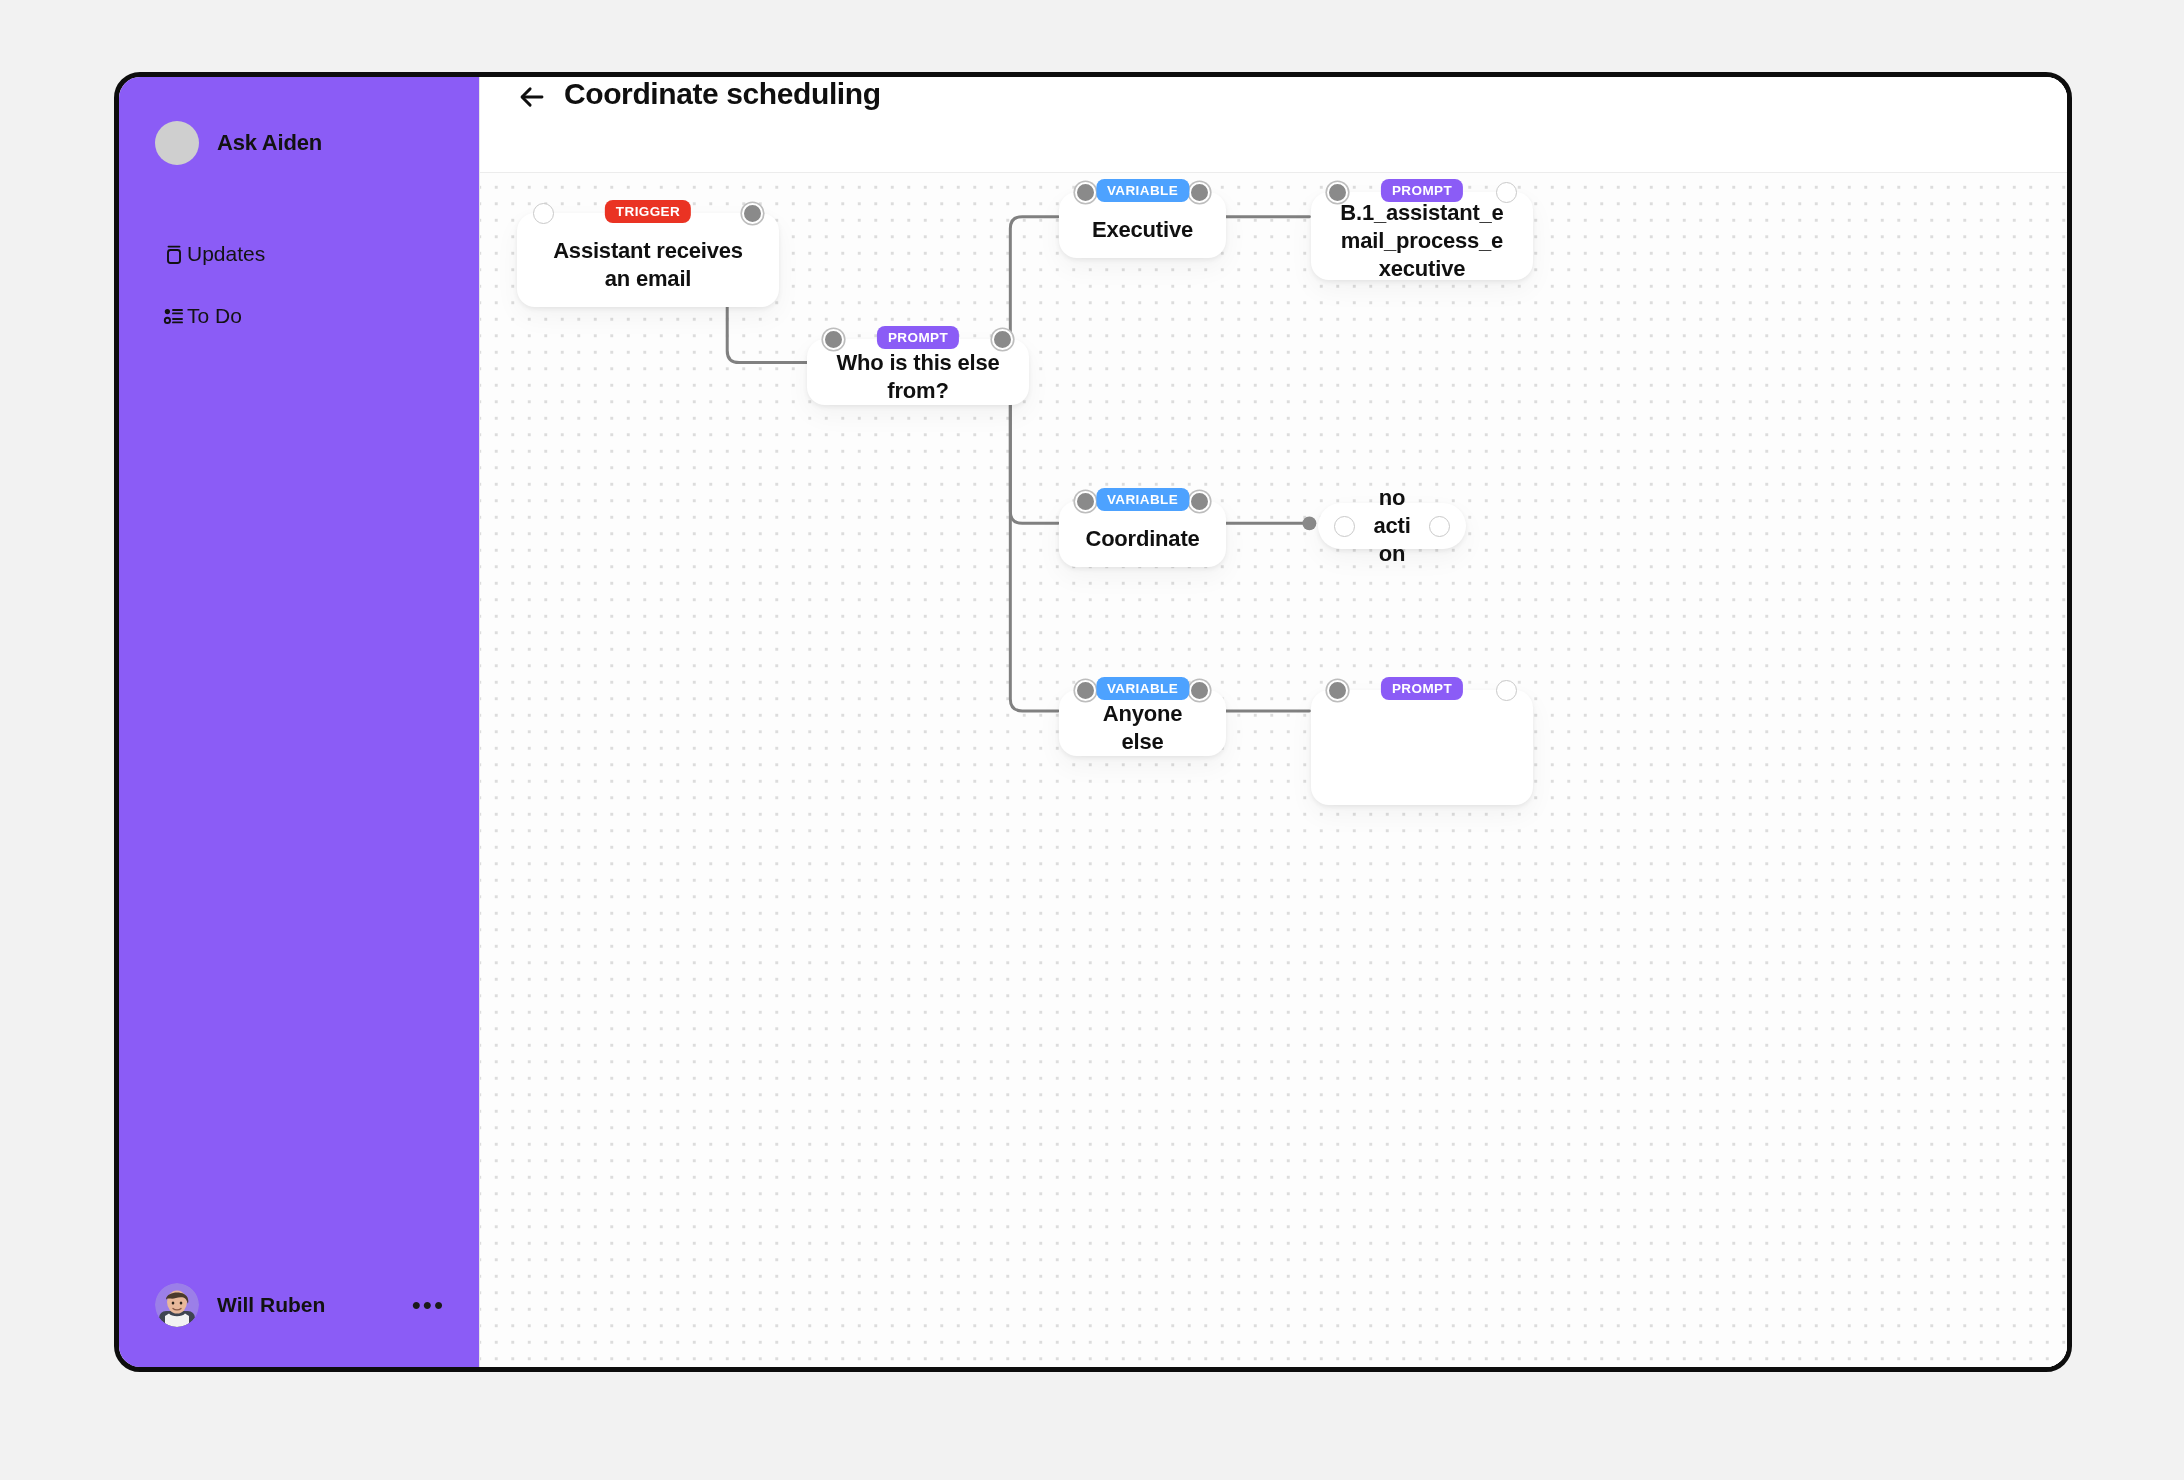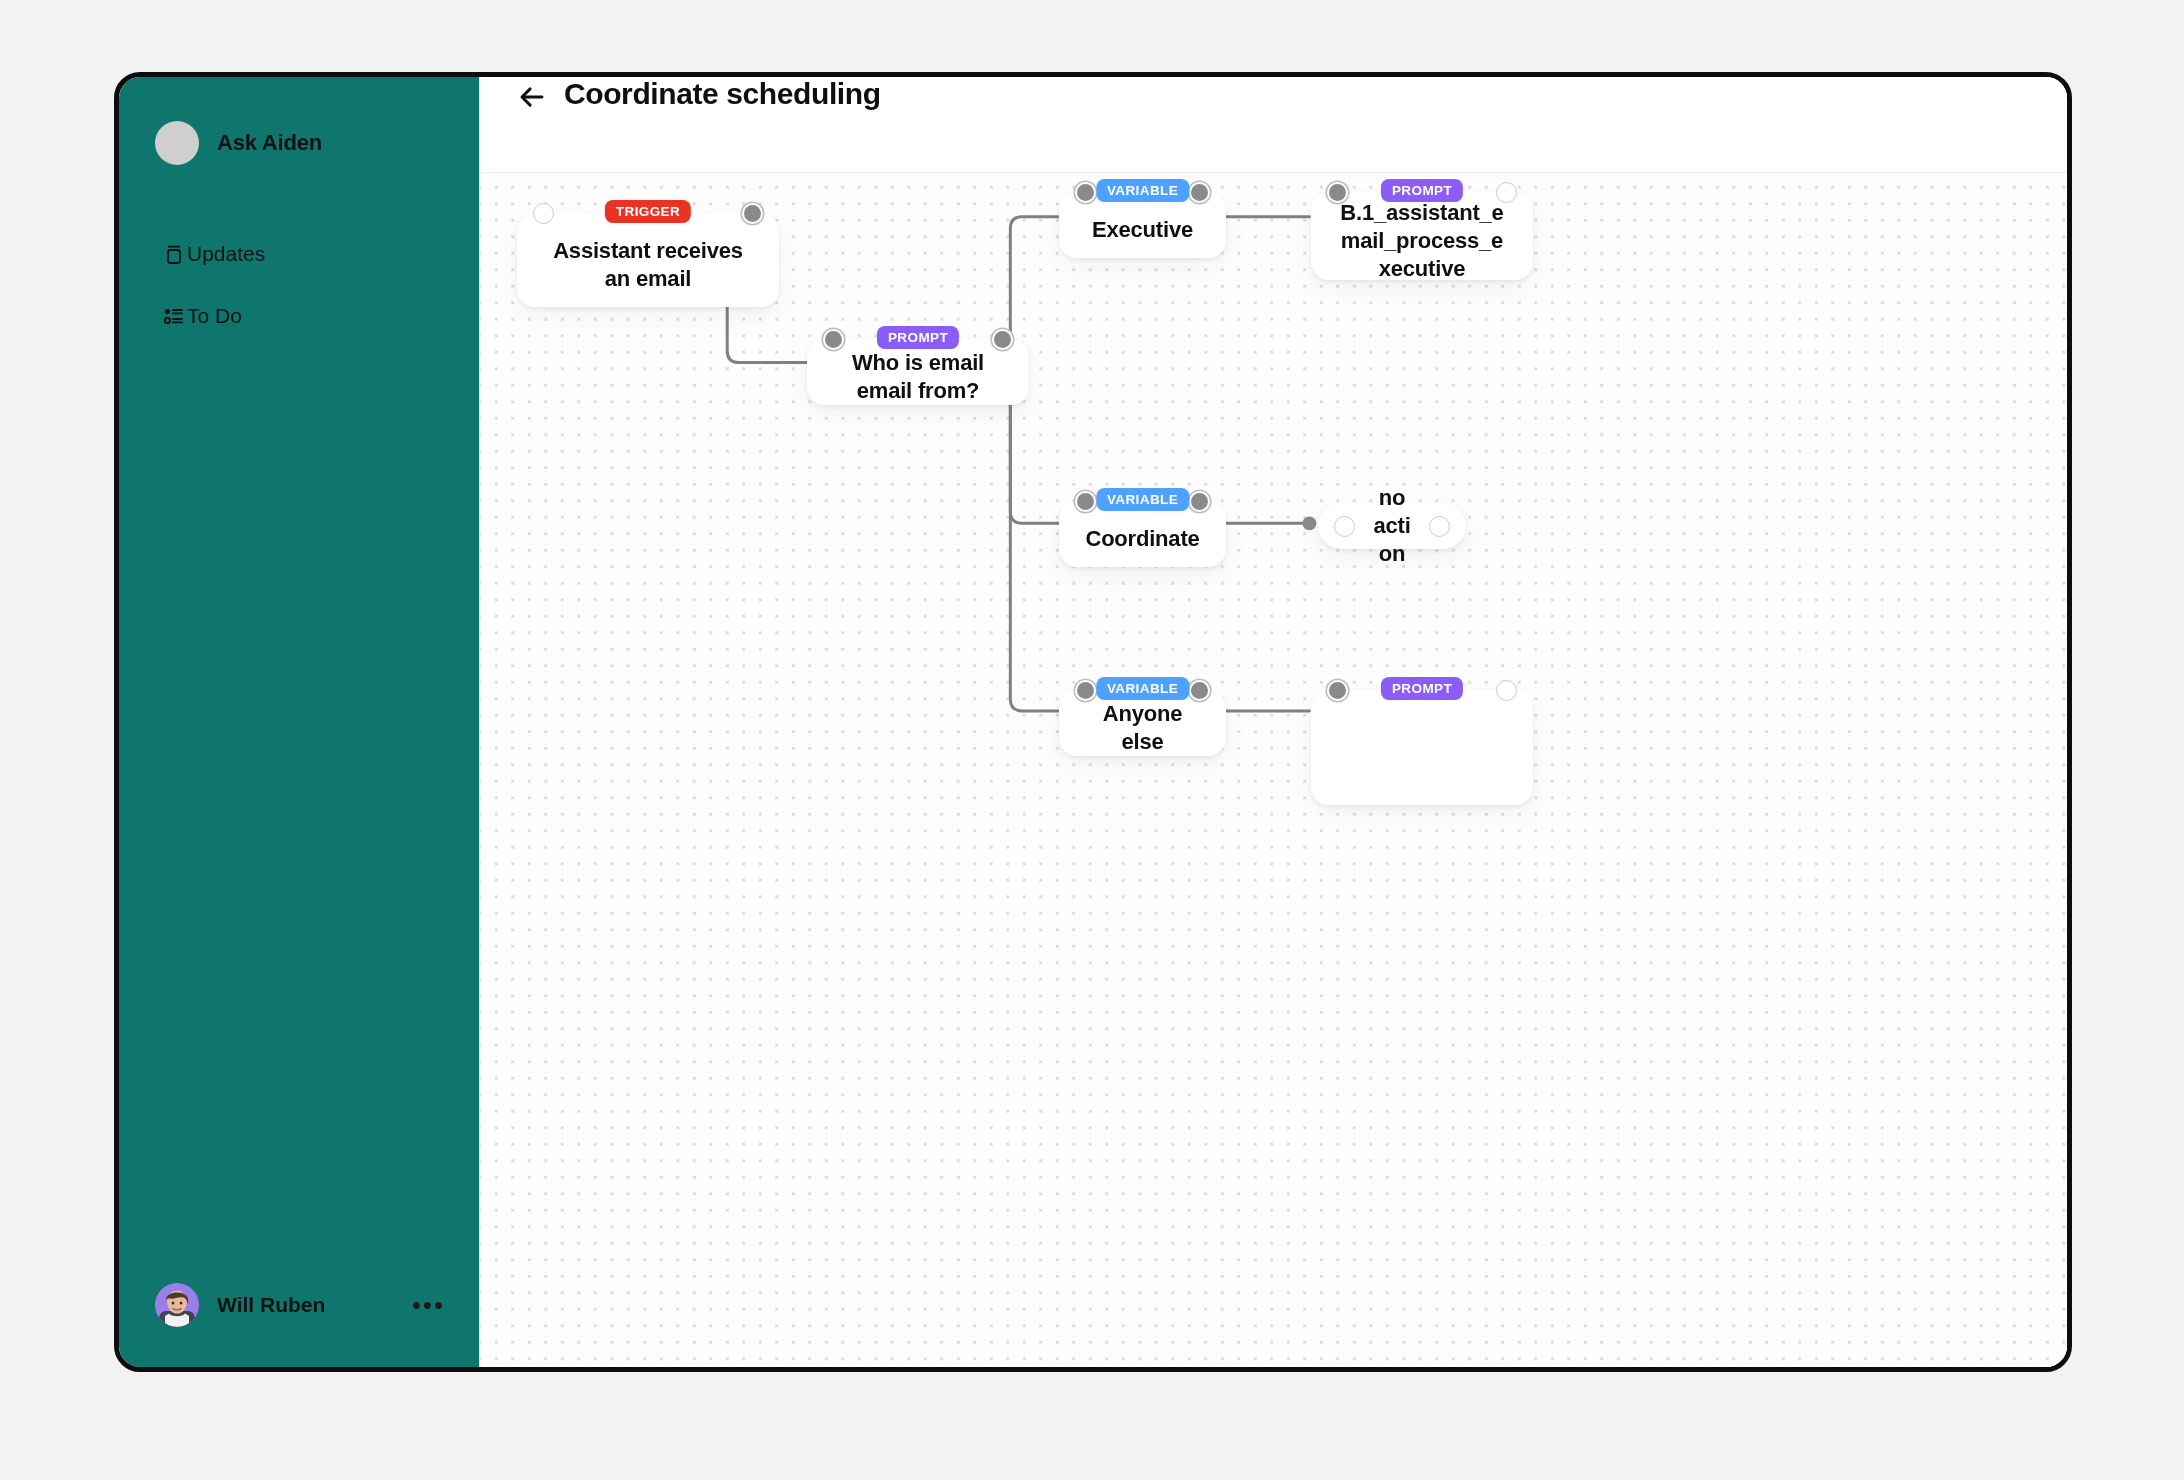--- a/index.html
+++ b/index.html
@@ -19,21 +19,21 @@
     border: 5px solid #0d0d0d;
     border-radius: 26px;
     display: flex;
     overflow: hidden;
   }
 
   
   #sidebar {
     width: 361px;
     flex: 0 0 361px;
-    background: #0f766e;
+    background: #8b5cf6;
     border-right: 1px solid #e6e6e6;
     display: flex;
     flex-direction: column;
     position: relative;
   }
   .brand {
     display: flex; align-items: center; gap: 18px;
     padding: 36px 0 0 36px;
     height: 96px;
   }
@@ -303,21 +303,21 @@
         <span class="handle left"></span>
         <span class="handle right filled"></span>
         <span class="badge trigger">TRIGGER</span>
         <div class="node-title">Assistant receives an email</div>
       </div>
 
       <div class="node" style="left:327px; top:166px; width:222px; height:66px;">
         <span class="handle left filled"></span>
         <span class="handle right filled"></span>
         <span class="badge prompt">PROMPT</span>
-        <div class="node-title">Who is email email from?</div>
+        <div class="node-title">Who is this else from?</div>
       </div>
 
       <div class="node" style="left:579px; top:19px; width:167px; height:66px;">
         <span class="handle left filled"></span>
         <span class="handle right filled"></span>
         <span class="badge variable">VARIABLE</span>
         <div class="node-title">Executive</div>
       </div>
 
       <div class="node" style="left:831px; top:19px; width:222px; height:88px;">

